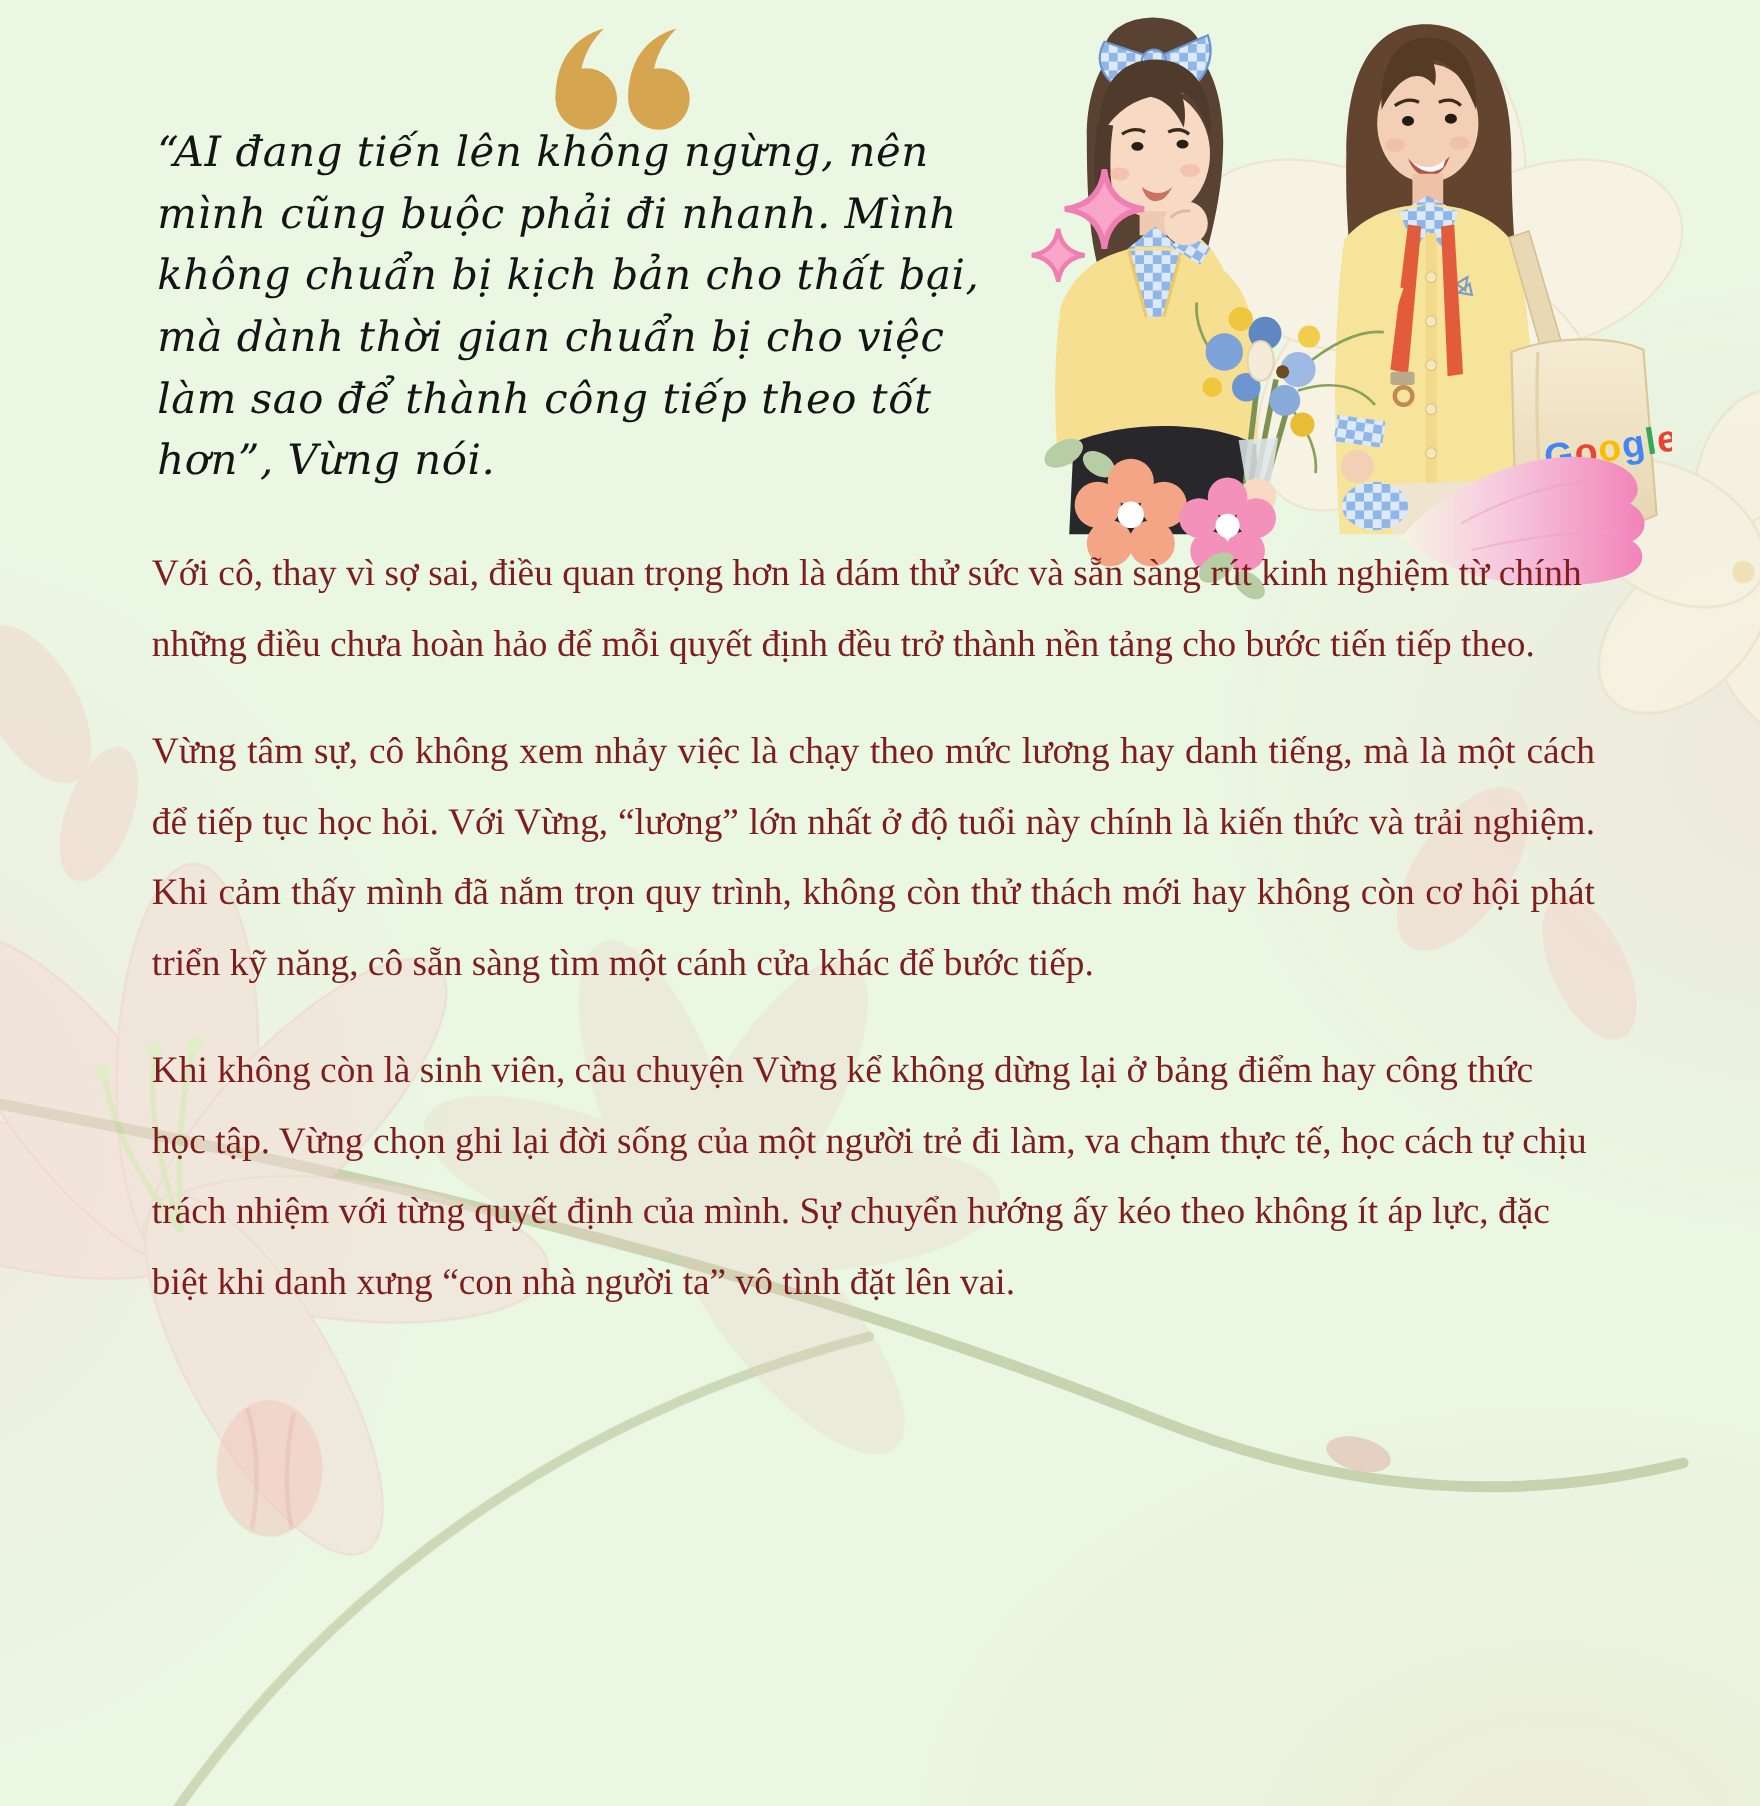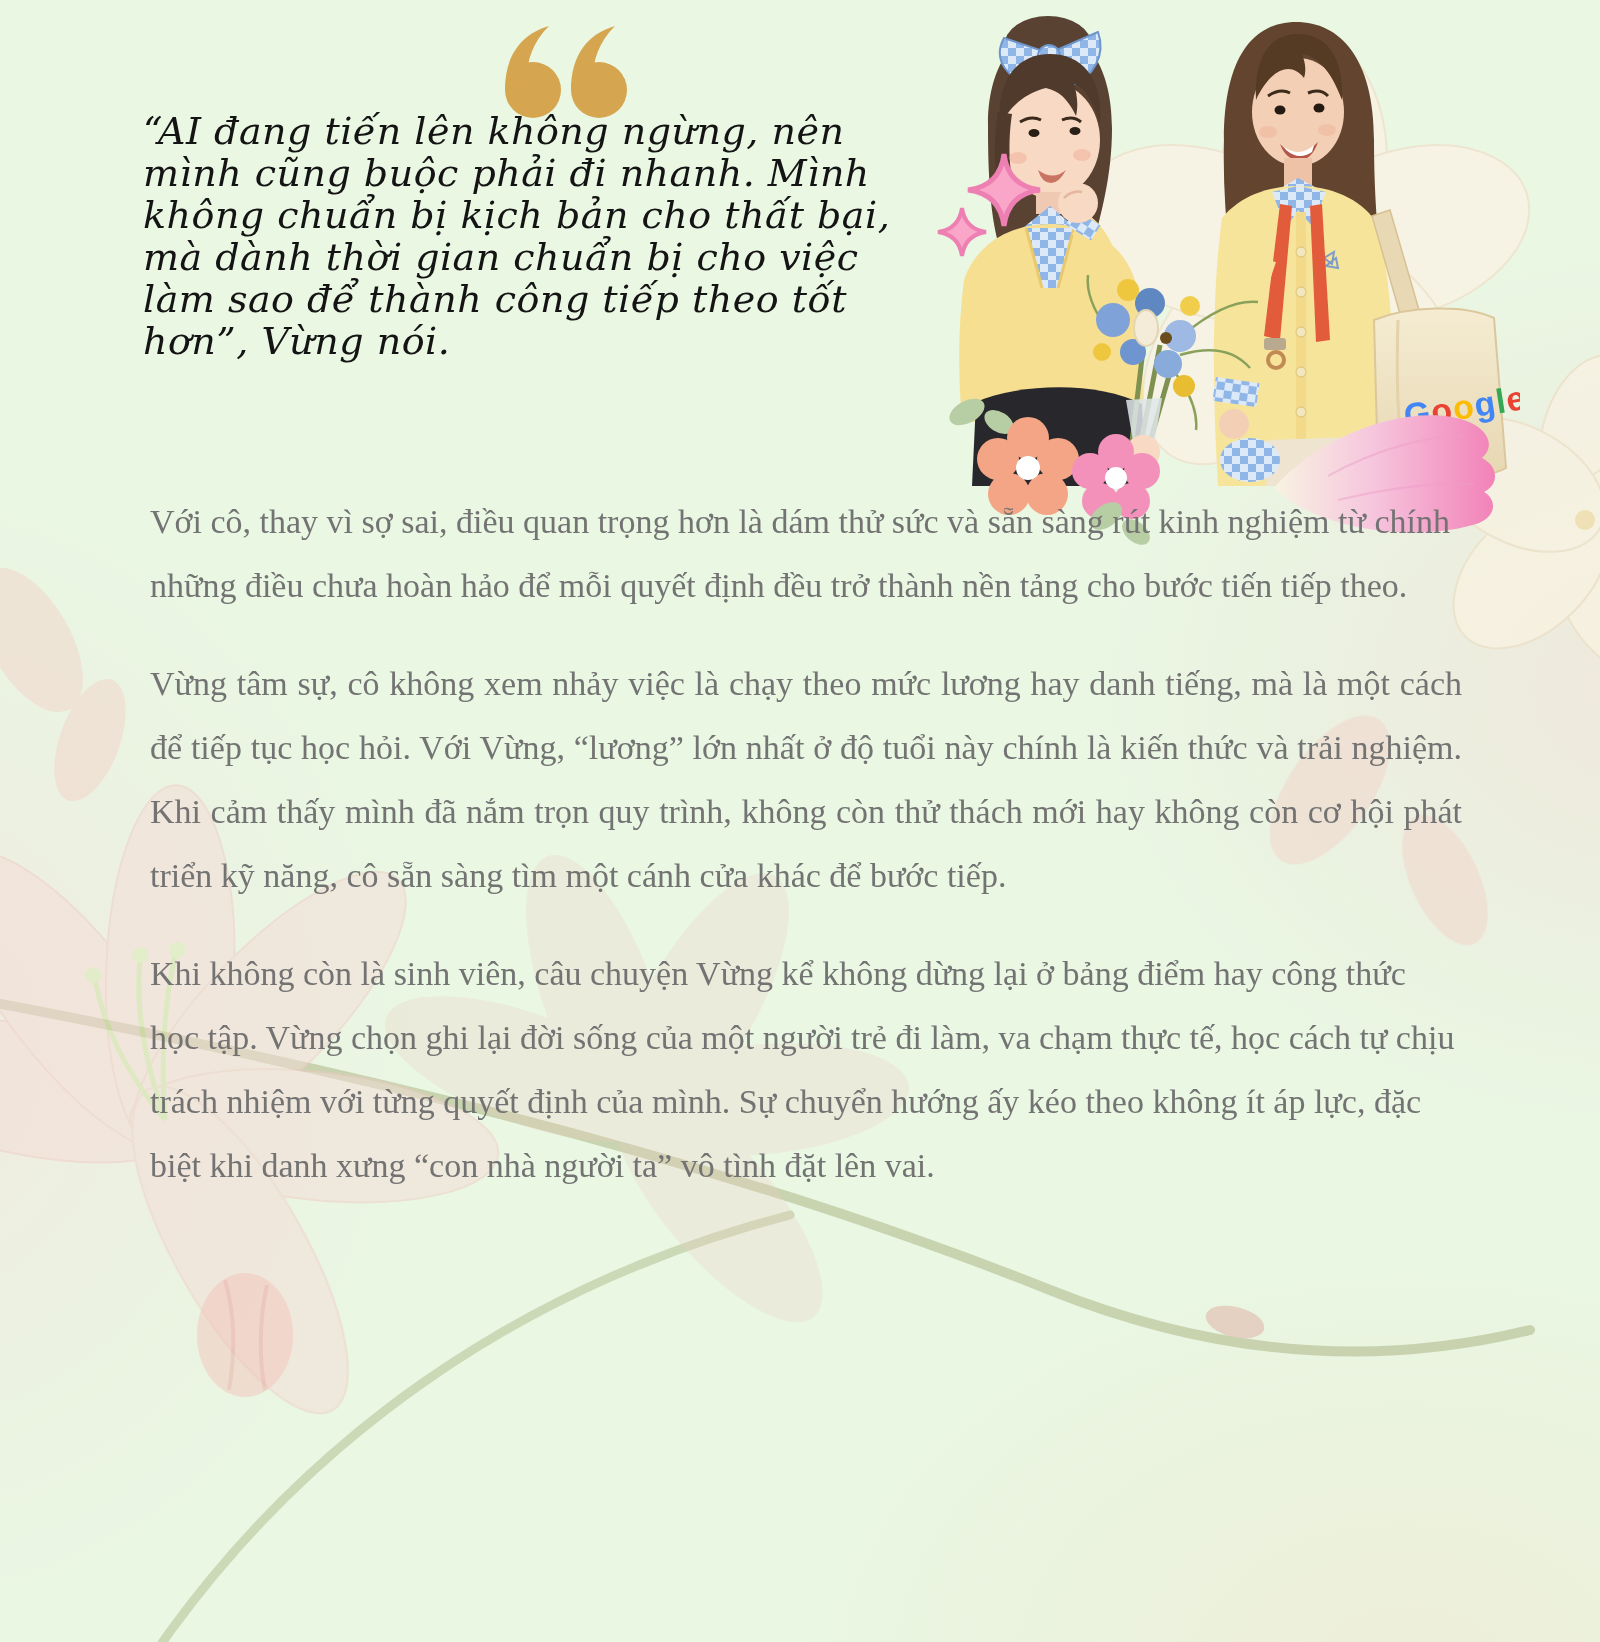--- a/index.html
+++ b/index.html
@@ -11,25 +11,25 @@
       radial-gradient(900px 620px at 88% 102%, rgba(240,233,211,.65), rgba(240,233,211,0) 70%),
       #e9f7e3;
     font-family:"Liberation Serif","DejaVu Serif",serif;
     color:#1d1d1d;
   }
   .wm{position:absolute;left:0;top:0;pointer-events:none;}
   .quote-mark{position:absolute;left:503px;top:26px;}
   .quote{
     position:absolute;left:143px;top:110px;width:798px;
     font-family:"DejaVu Serif",serif;font-style:italic;
-    font-size:38px;line-height:42px;letter-spacing:.5px;color:#141414;
+    font-size:38px;line-height:56px;letter-spacing:.5px;color:#141414;
   }
   .photo{position:absolute;left:928px;top:0;width:592px;height:486px;}
   .decor{position:absolute;}
-  .body-copy{position:absolute;left:150px;top:490px;width:1312px;font-size:34px;line-height:64px;color:#737373;}
+  .body-copy{position:absolute;left:138px;top:490px;width:1312px;font-size:34px;line-height:64px;color:#7f1d1d;}
   .body-copy p{margin:0 0 34px 0;}
   .p-justify{text-align:justify;}
   .p-left{text-align:left;}
 </style>
 </head>
 <body>
 
 <svg class="wm" width="1600" height="1642" viewBox="0 0 1600 1642">
 
   <g opacity="0.45" fill="none" stroke="#9fa870" stroke-linecap="round">

